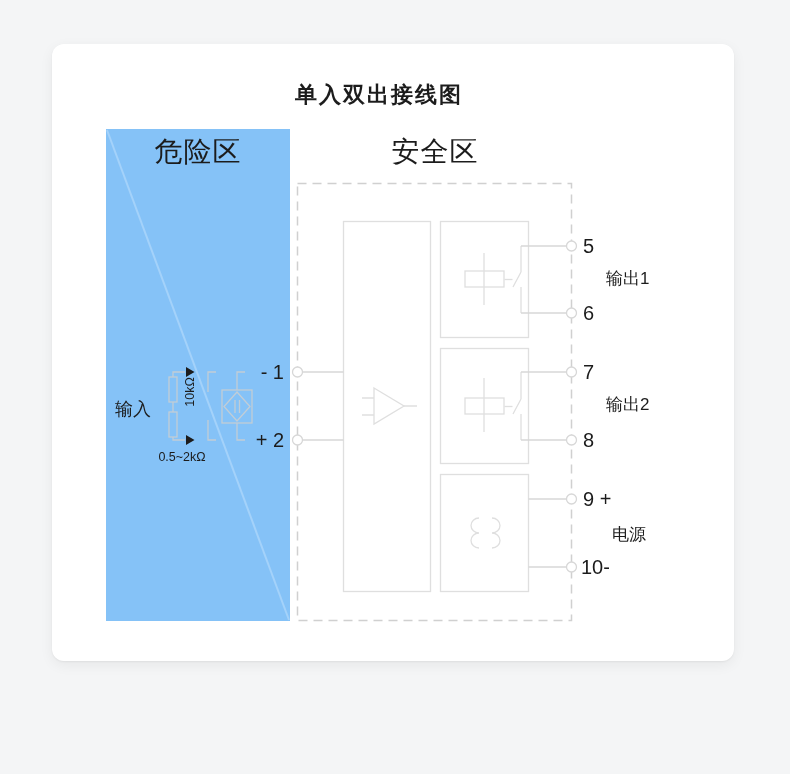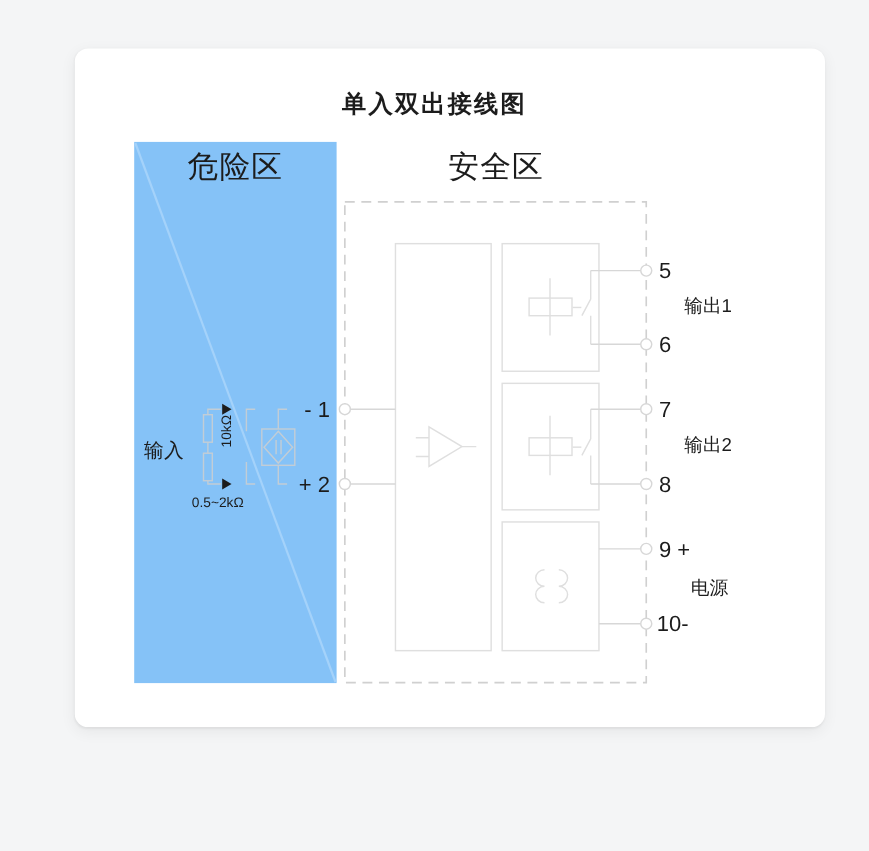--- a/index.html
+++ b/index.html
@@ -15,21 +15,21 @@
   }
   * { margin: 0; padding: 0; box-sizing: border-box; }
   html, body {
     width: 790px; height: 774px;
     background: var(--page-bg);
     font-family: "Liberation Sans", sans-serif;
     overflow: hidden;
   }
   .card {
     position: absolute;
-    left: 68px; top: 44px;
+    left: 52px; top: 44px;
     width: 682px; height: 617px;
     background: var(--card-bg);
     border-radius: 12px;
     box-shadow: 0 1px 2px rgba(0,0,0,0.05), 0 4px 14px rgba(0,0,0,0.06);
   }
   svg { position: absolute; left: 0; top: 0; }
 
   .txt       { fill: var(--text); }
   .title     { font-size: 22px; font-weight: 600; letter-spacing: 2px; text-anchor: middle; }
   .zone      { font-size: 28px; font-weight: 500; letter-spacing: 1px; text-anchor: middle; }

